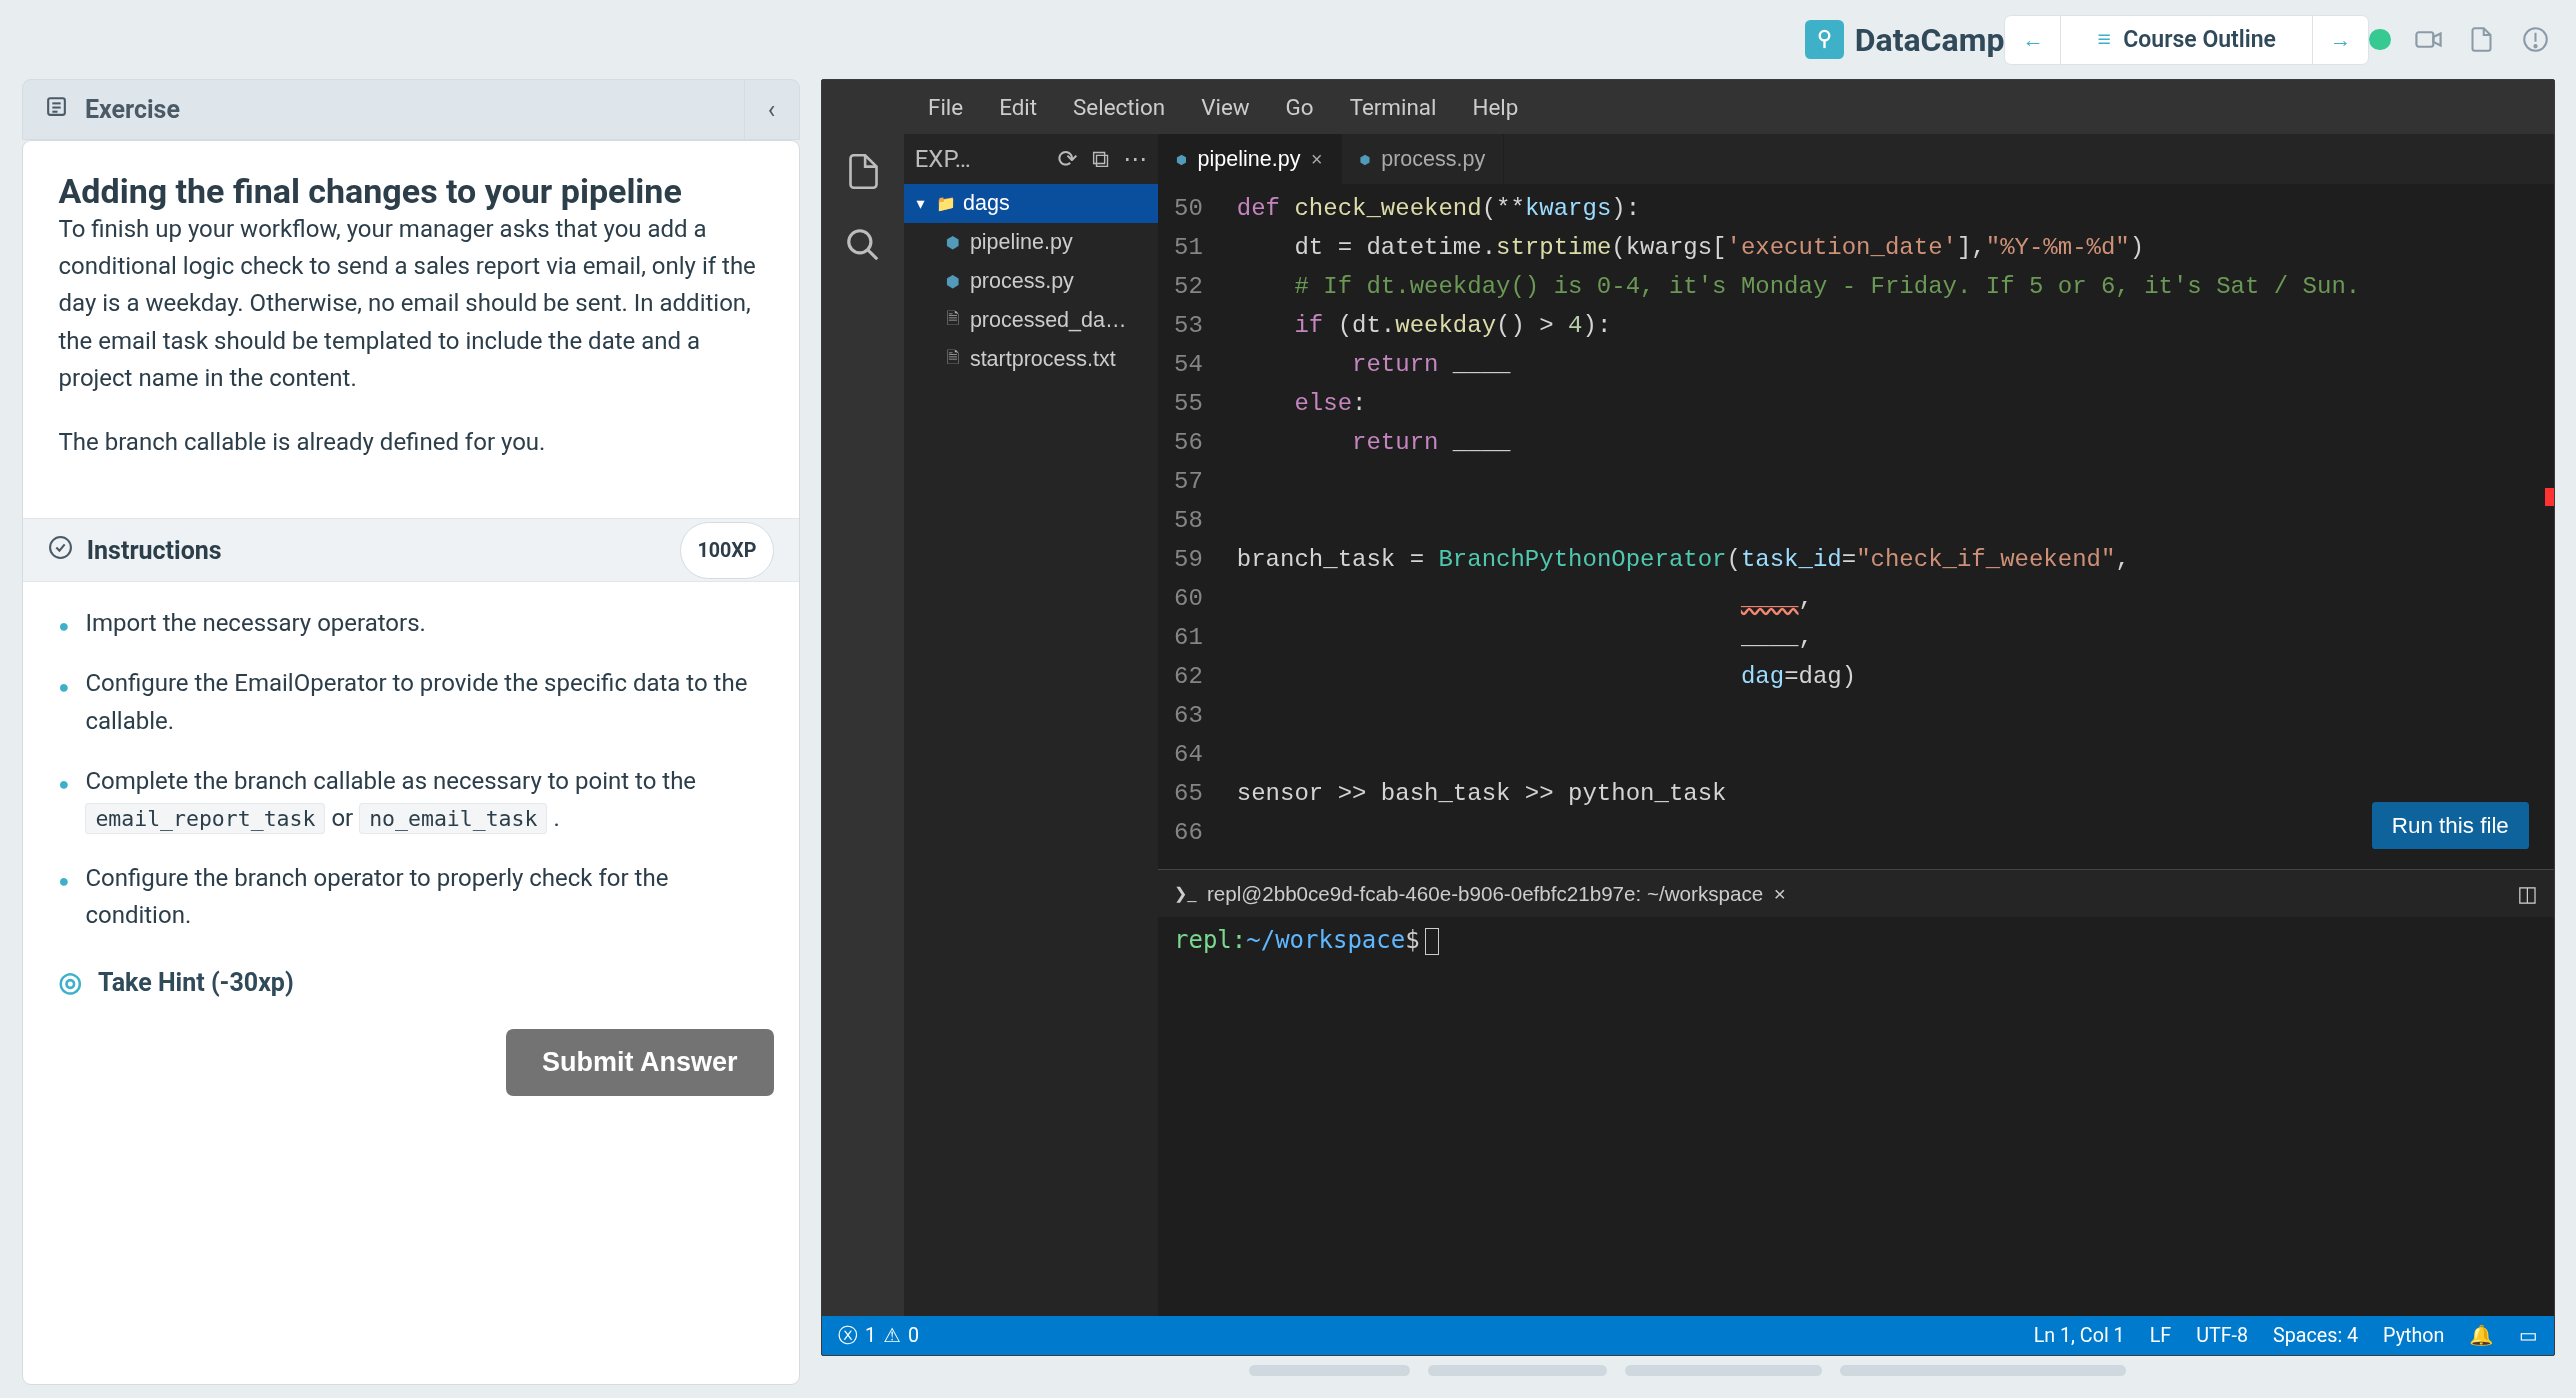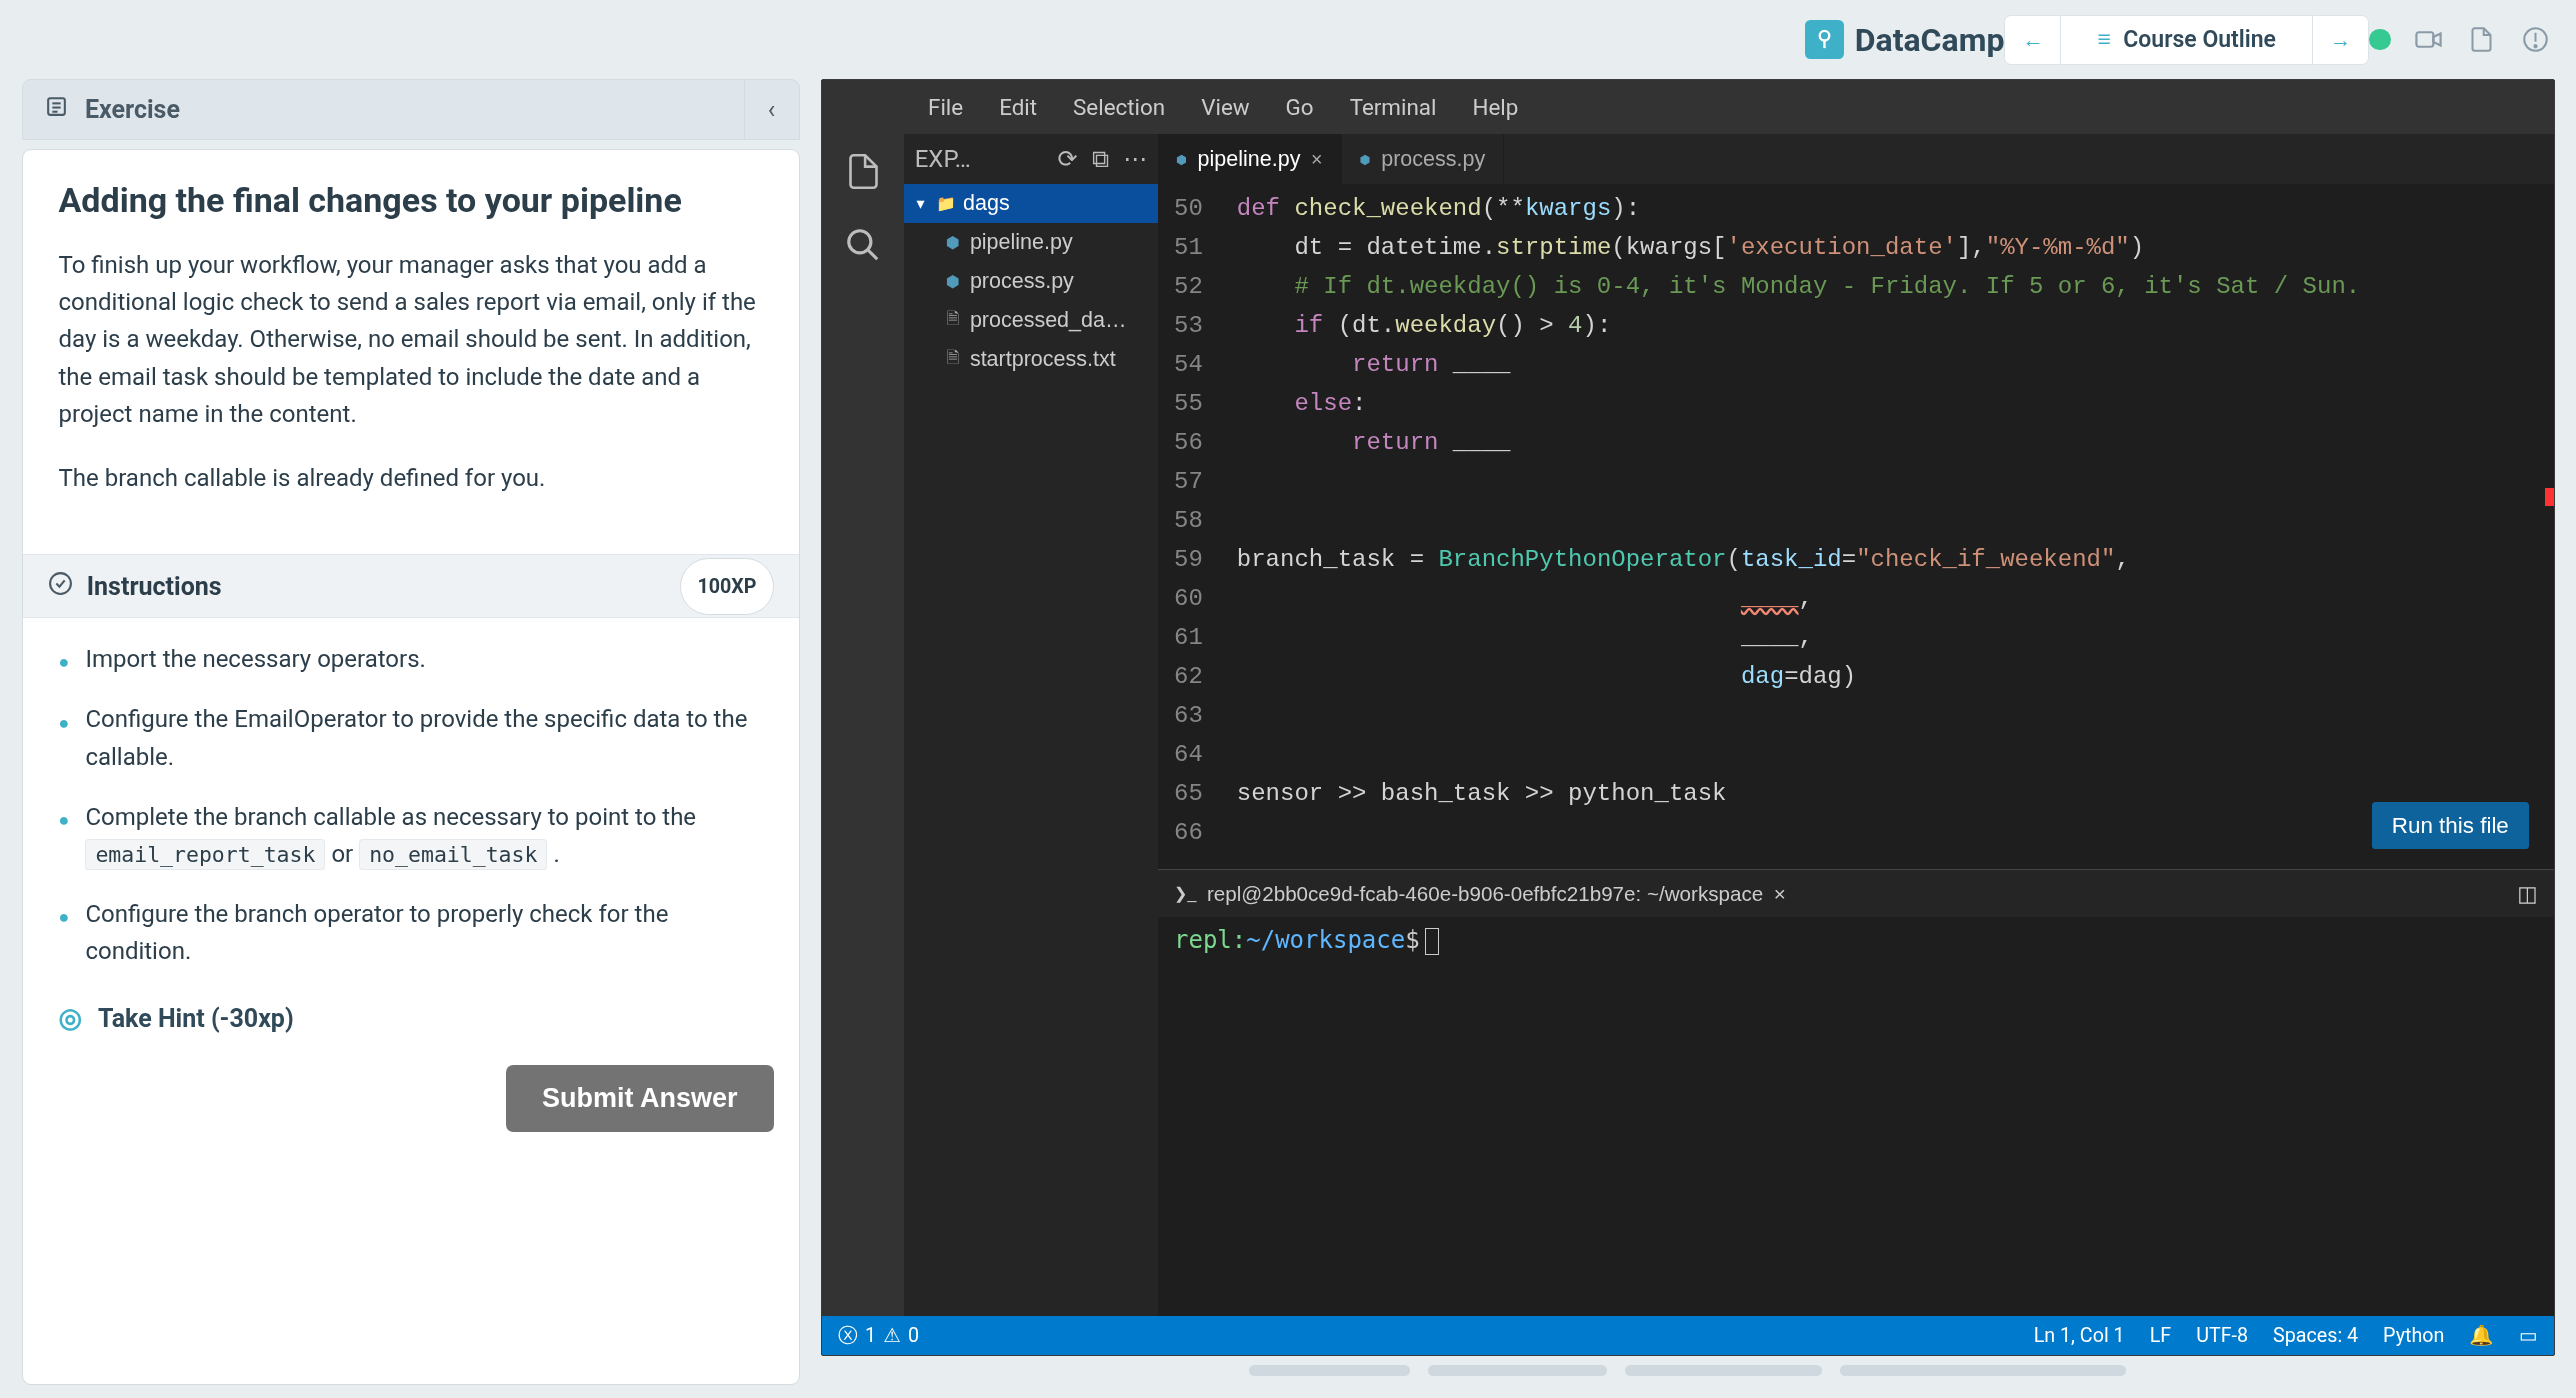--- a/index.html
+++ b/index.html
@@ -13,26 +13,26 @@
 .nav-btn{width:57px;height:50px;background:#fff;border:0.9px solid #dce3e8;display:flex;align-items:center;justify-content:center;color:#3eb1c8;font-size:21.5px;cursor:pointer}
 .nav-btn.prev{border-radius:7.2px 0 0 7.2px}
 .nav-btn.next{border-radius:0 7.2px 7.2px 0}
 .course-outline{height:50px;background:#fff;border-top:0.9px solid #dce3e8;border-bottom:0.9px solid #dce3e8;padding:0 36px;display:flex;align-items:center;gap:12.5px;color:#304a5a;font-size:23px;font-weight:600;cursor:pointer}
 .menu-lines{display:inline-block;color:#3eb1c8;font-size:23px}
 .top-right{display:flex;align-items:center;gap:21.5px}
 .status-dot{width:21.5px;height:21.5px;border-radius:50%;background:#36c991}
 .icon-btn{width:32px;height:32px;display:flex;align-items:center;justify-content:center;color:#8a9aa6;cursor:pointer}
 .main{flex:1;display:flex;gap:21.5px;padding:0 21.5px 14.3px 21.5px;min-height:0}
 .left-col{width:778px;display:flex;flex-direction:column;gap:0}
-.exercise-hdr{display:flex;align-items:center;background:#dfe6eb;border:0.9px solid #d4dce2;border-radius:9px 9px 0 0;height:61px;margin-bottom:9px}
+.exercise-hdr{display:flex;align-items:center;background:#dfe6eb;border:0.9px solid #d4dce2;border-radius:9px 9px 0 0;height:61px;}
 .exercise-title{flex:1;display:flex;align-items:center;gap:16px;padding:0 21.5px;color:#4a5a66;font-size:25px;font-weight:700}
 .collapse-ctl{width:55px;height:61px;border-left:0.9px solid #d4dce2;display:flex;align-items:center;justify-content:center;color:#4a5a66;font-size:25px;cursor:pointer}
 .panel-card{background:#fff;border:0.9px solid #d4dce2;border-radius:9px;flex:1;display:flex;flex-direction:column;overflow:hidden}
 .exercise-body{padding:30px 36px}
-.exercise-h1{font-size:34px;font-weight:700;color:#2c3e4a;margin-bottom:27px}
+.exercise-h1{font-size:34px;font-weight:700;color:#2c3e4a;}
 .exercise-p{font-size:24px;color:#2c3e4a;line-height:1.55;margin-bottom:27px}
 .instr-hdr{background:#eef2f5;border-top:0.9px solid #e0e6eb;border-bottom:0.9px solid #e0e6eb;height:64px;display:flex;align-items:center;justify-content:space-between;padding:0 25px}
 .instr-left{display:flex;align-items:center;gap:14.3px;color:#2c3e4a;font-size:25px;font-weight:700}
 .xp-badge{background:#fff;border:0.9px solid #d4dce2;border-radius:894px;padding:16px 16px;font-size:19.7px;font-weight:700;color:#2c3e4a}
 .instr-list{padding:23px 36px 9px 36px}
 .instr-item{display:flex;gap:16px;font-size:24px;color:#2c3e4a;line-height:1.55;margin-bottom:23px}
 .bullet{color:#3eb1c8;font-size:18px;margin-top:7.2px}
 code.inline{font-family:"SFMono-Regular",Consolas,monospace;background:#f3f5f7;border:0.9px solid #e4e9ed;border-radius:3.6px;padding:1.8px 9px;font-size:21.5px}
 .hint-row{display:flex;align-items:center;gap:16px;padding:0 36px 9px 36px;color:#304a5a;font-size:25px;font-weight:700}
 .bulb{color:#3eb1c8;font-size:27px}

